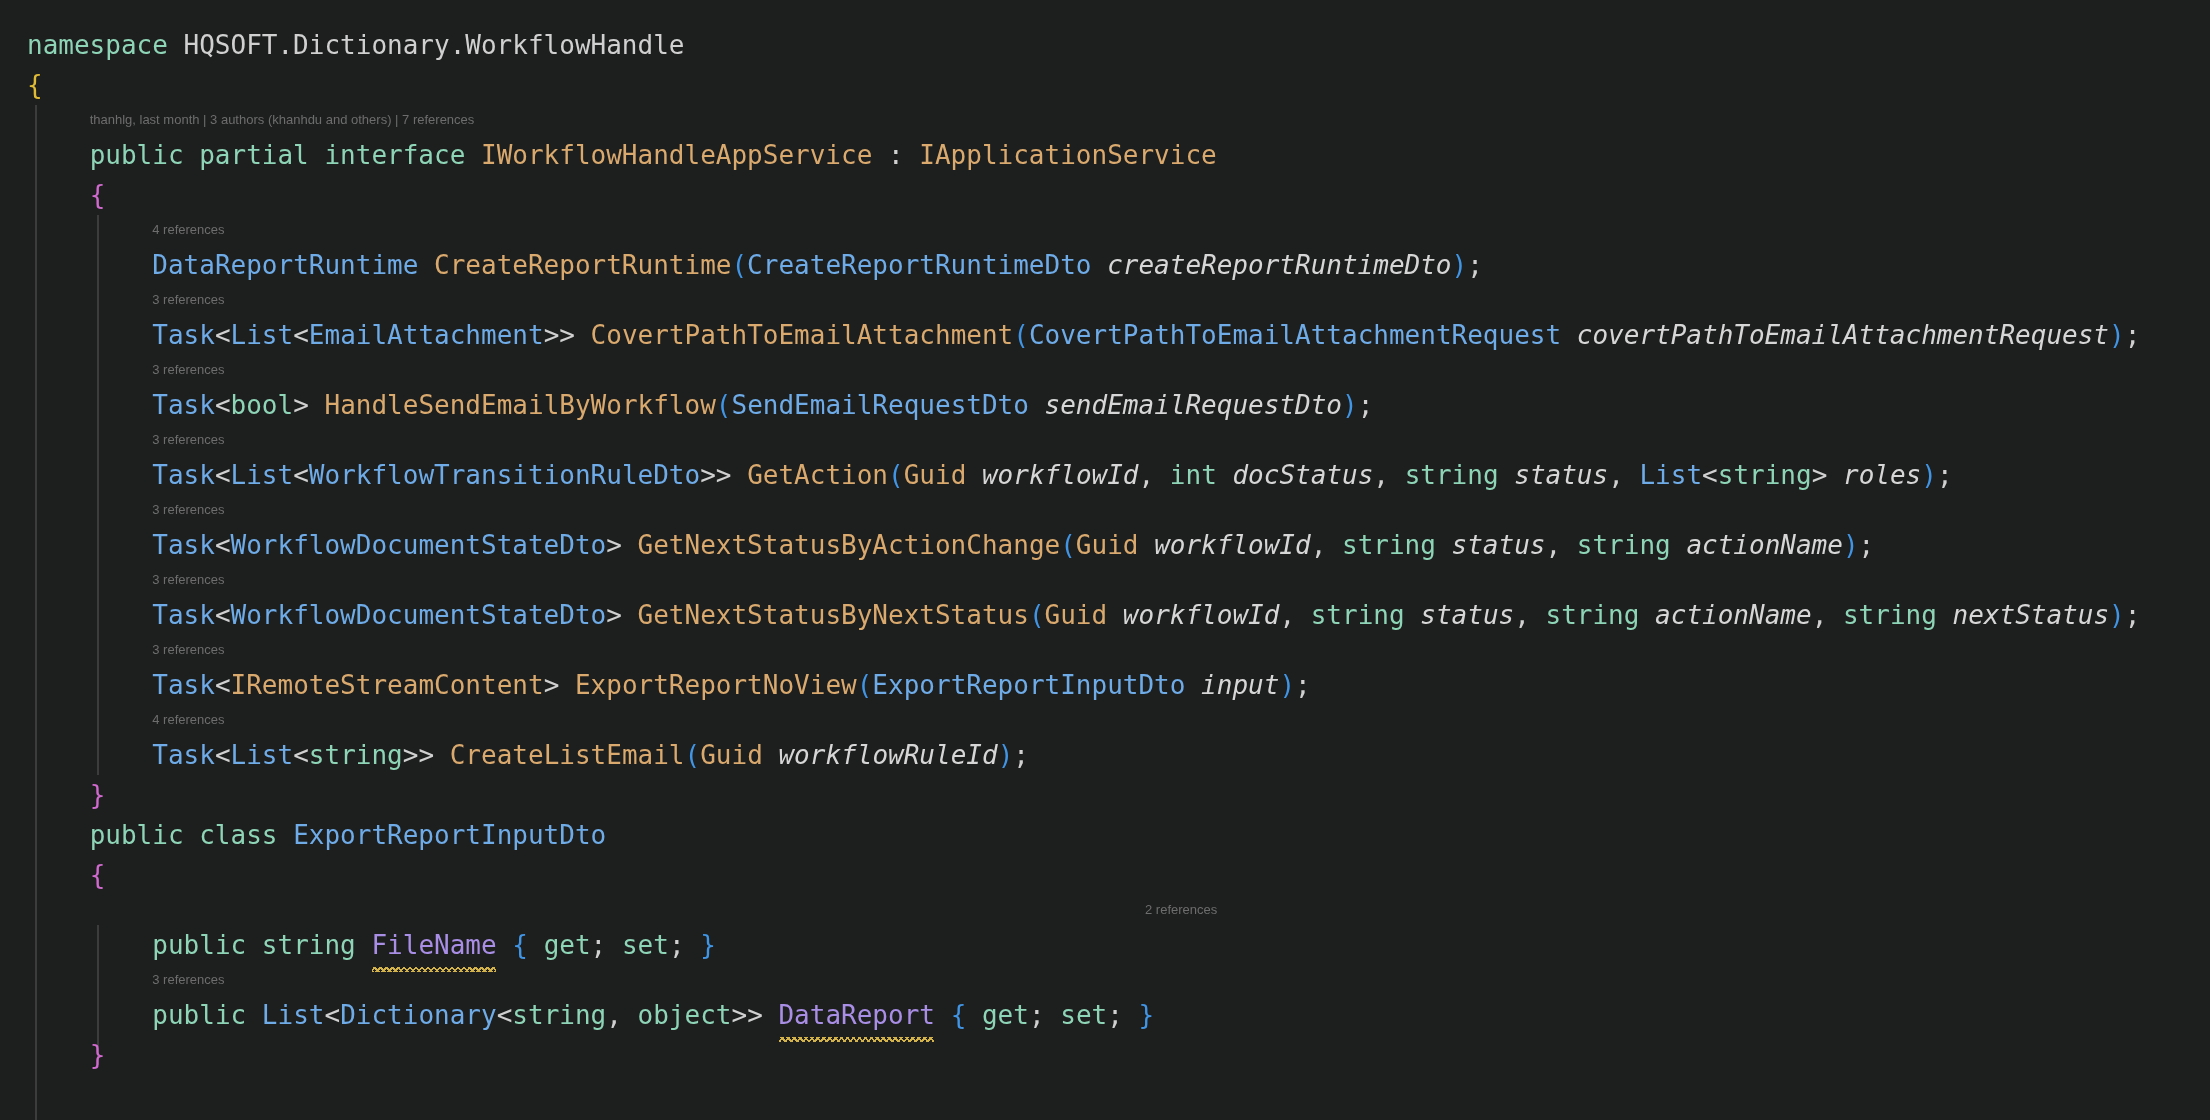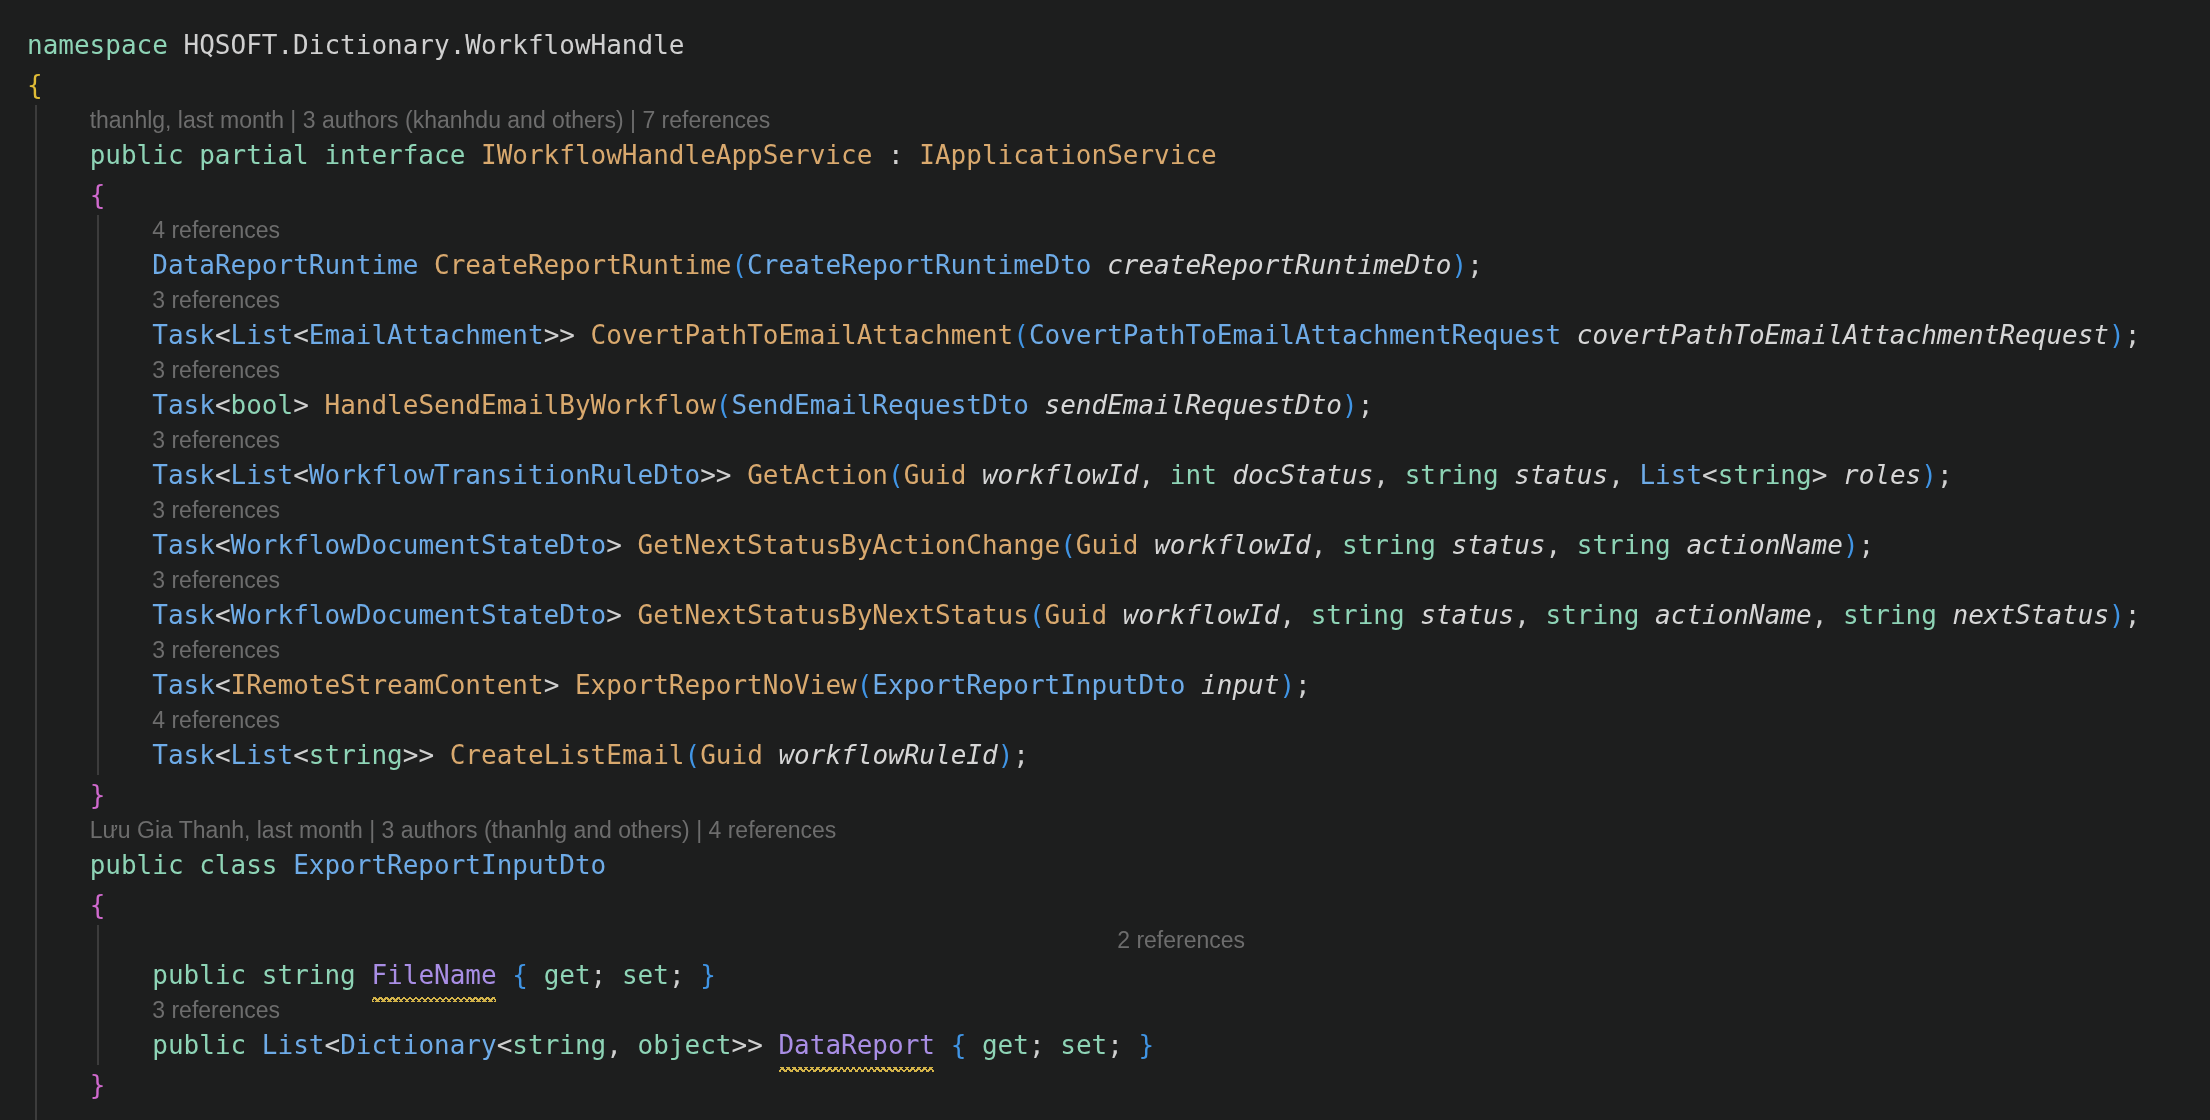--- a/index.html
+++ b/index.html
@@ -17,21 +17,21 @@
   .row { white-space: pre; position: relative; z-index: 2; }
   .row.code {
     height: 40px; line-height: 40px;
     font-family: "DejaVu Sans Mono", "Liberation Mono", monospace;
     font-size: 26px;
     color: var(--c-text, #d0d0d0);
   }
   .row.lens {
     height: 30px; line-height: 30px;
     font-family: "Liberation Sans", "DejaVu Sans", sans-serif;
-    font-size: 23px;
+    font-size: 13px;
     color: var(--c-codelens, #6d6d6d);
   }
   .tok { white-space: pre; }
   .tok-k  { color: var(--c-keyword); }
   .tok-t  { color: var(--c-type); }
   .tok-m  { color: var(--c-member); }
   .tok-x  { color: var(--c-text); }
   .tok-p  { color: var(--c-param); font-style: italic; }
   .tok-b1 { color: var(--c-brace1); }
   .tok-b2 { color: var(--c-brace2); }
@@ -83,21 +83,20 @@
     <div class="row code" style="padding-left: 125.28px;"><span class="tok tok-t">Task</span><span class="tok tok-x">&lt;</span><span class="tok tok-t">List</span><span class="tok tok-x">&lt;</span><span class="tok tok-t">WorkflowTransitionRuleDto</span><span class="tok tok-x">&gt;&gt; </span><span class="tok tok-m">GetAction</span><span class="tok tok-b3">(</span><span class="tok tok-m">Guid</span><span class="tok tok-x"> </span><span class="tok tok-p">workflowId</span><span class="tok tok-x">, </span><span class="tok tok-k">int</span><span class="tok tok-x"> </span><span class="tok tok-p">docStatus</span><span class="tok tok-x">, </span><span class="tok tok-k">string</span><span class="tok tok-x"> </span><span class="tok tok-p">status</span><span class="tok tok-x">, </span><span class="tok tok-t">List</span><span class="tok tok-x">&lt;</span><span class="tok tok-k">string</span><span class="tok tok-x">&gt; </span><span class="tok tok-p">roles</span><span class="tok tok-b3">)</span><span class="tok tok-x">;</span></div>
     <div class="row lens" style="padding-left: 125.28px;"><span class="lens-text">3 references</span></div>
     <div class="row code" style="padding-left: 125.28px;"><span class="tok tok-t">Task</span><span class="tok tok-x">&lt;</span><span class="tok tok-t">WorkflowDocumentStateDto</span><span class="tok tok-x">&gt; </span><span class="tok tok-m">GetNextStatusByActionChange</span><span class="tok tok-b3">(</span><span class="tok tok-m">Guid</span><span class="tok tok-x"> </span><span class="tok tok-p">workflowId</span><span class="tok tok-x">, </span><span class="tok tok-k">string</span><span class="tok tok-x"> </span><span class="tok tok-p">status</span><span class="tok tok-x">, </span><span class="tok tok-k">string</span><span class="tok tok-x"> </span><span class="tok tok-p">actionName</span><span class="tok tok-b3">)</span><span class="tok tok-x">;</span></div>
     <div class="row lens" style="padding-left: 125.28px;"><span class="lens-text">3 references</span></div>
     <div class="row code" style="padding-left: 125.28px;"><span class="tok tok-t">Task</span><span class="tok tok-x">&lt;</span><span class="tok tok-t">WorkflowDocumentStateDto</span><span class="tok tok-x">&gt; </span><span class="tok tok-m">GetNextStatusByNextStatus</span><span class="tok tok-b3">(</span><span class="tok tok-m">Guid</span><span class="tok tok-x"> </span><span class="tok tok-p">workflowId</span><span class="tok tok-x">, </span><span class="tok tok-k">string</span><span class="tok tok-x"> </span><span class="tok tok-p">status</span><span class="tok tok-x">, </span><span class="tok tok-k">string</span><span class="tok tok-x"> </span><span class="tok tok-p">actionName</span><span class="tok tok-x">, </span><span class="tok tok-k">string</span><span class="tok tok-x"> </span><span class="tok tok-p">nextStatus</span><span class="tok tok-b3">)</span><span class="tok tok-x">;</span></div>
     <div class="row lens" style="padding-left: 125.28px;"><span class="lens-text">3 references</span></div>
     <div class="row code" style="padding-left: 125.28px;"><span class="tok tok-t">Task</span><span class="tok tok-x">&lt;</span><span class="tok tok-m">IRemoteStreamContent</span><span class="tok tok-x">&gt; </span><span class="tok tok-m">ExportReportNoView</span><span class="tok tok-b3">(</span><span class="tok tok-t">ExportReportInputDto</span><span class="tok tok-x"> </span><span class="tok tok-p">input</span><span class="tok tok-b3">)</span><span class="tok tok-x">;</span></div>
     <div class="row lens" style="padding-left: 125.28px;"><span class="lens-text">4 references</span></div>
     <div class="row code" style="padding-left: 125.28px;"><span class="tok tok-t">Task</span><span class="tok tok-x">&lt;</span><span class="tok tok-t">List</span><span class="tok tok-x">&lt;</span><span class="tok tok-k">string</span><span class="tok tok-x">&gt;&gt; </span><span class="tok tok-m">CreateListEmail</span><span class="tok tok-b3">(</span><span class="tok tok-m">Guid</span><span class="tok tok-x"> </span><span class="tok tok-p">workflowRuleId</span><span class="tok tok-b3">)</span><span class="tok tok-x">;</span></div>
     <div class="row code" style="padding-left: 62.64px;"><span class="tok tok-b2">}</span></div>
-    <div class="row lens" style="padding-left: 62.64px;"><span class="lens-text">Lưu Gia Thanh, last month | 3 authors (thanhlg and others) | 4 references</span></div>
     <div class="row code" style="padding-left: 62.64px;"><span class="tok tok-k">public</span><span class="tok tok-x"> </span><span class="tok tok-k">class</span><span class="tok tok-x"> </span><span class="tok tok-t">ExportReportInputDto</span></div>
     <div class="row code" style="padding-left: 62.64px;"><span class="tok tok-b2">{</span></div>
     <div class="row lens" style="padding-left: 125.28px; text-align: center;"><span class="lens-text">2 references</span></div>
     <div class="row code" style="padding-left: 125.28px;"><span class="tok tok-k">public</span><span class="tok tok-x"> </span><span class="tok tok-k">string</span><span class="tok tok-x"> </span><span class="tok tok-v">FileName</span><span class="tok tok-x"> </span><span class="tok tok-b3">{</span><span class="tok tok-x"> </span><span class="tok tok-k">get</span><span class="tok tok-x">; </span><span class="tok tok-k">set</span><span class="tok tok-x">; </span><span class="tok tok-b3">}</span></div>
     <div class="row lens" style="padding-left: 125.28px;"><span class="lens-text">3 references</span></div>
     <div class="row code" style="padding-left: 125.28px;"><span class="tok tok-k">public</span><span class="tok tok-x"> </span><span class="tok tok-t">List</span><span class="tok tok-x">&lt;</span><span class="tok tok-t">Dictionary</span><span class="tok tok-x">&lt;</span><span class="tok tok-k">string</span><span class="tok tok-x">, </span><span class="tok tok-k">object</span><span class="tok tok-x">&gt;&gt; </span><span class="tok tok-v">DataReport</span><span class="tok tok-x"> </span><span class="tok tok-b3">{</span><span class="tok tok-x"> </span><span class="tok tok-k">get</span><span class="tok tok-x">; </span><span class="tok tok-k">set</span><span class="tok tok-x">; </span><span class="tok tok-b3">}</span></div>
     <div class="row code" style="padding-left: 62.64px;"><span class="tok tok-b2">}</span></div>
   </div>
 
 </body></html>

